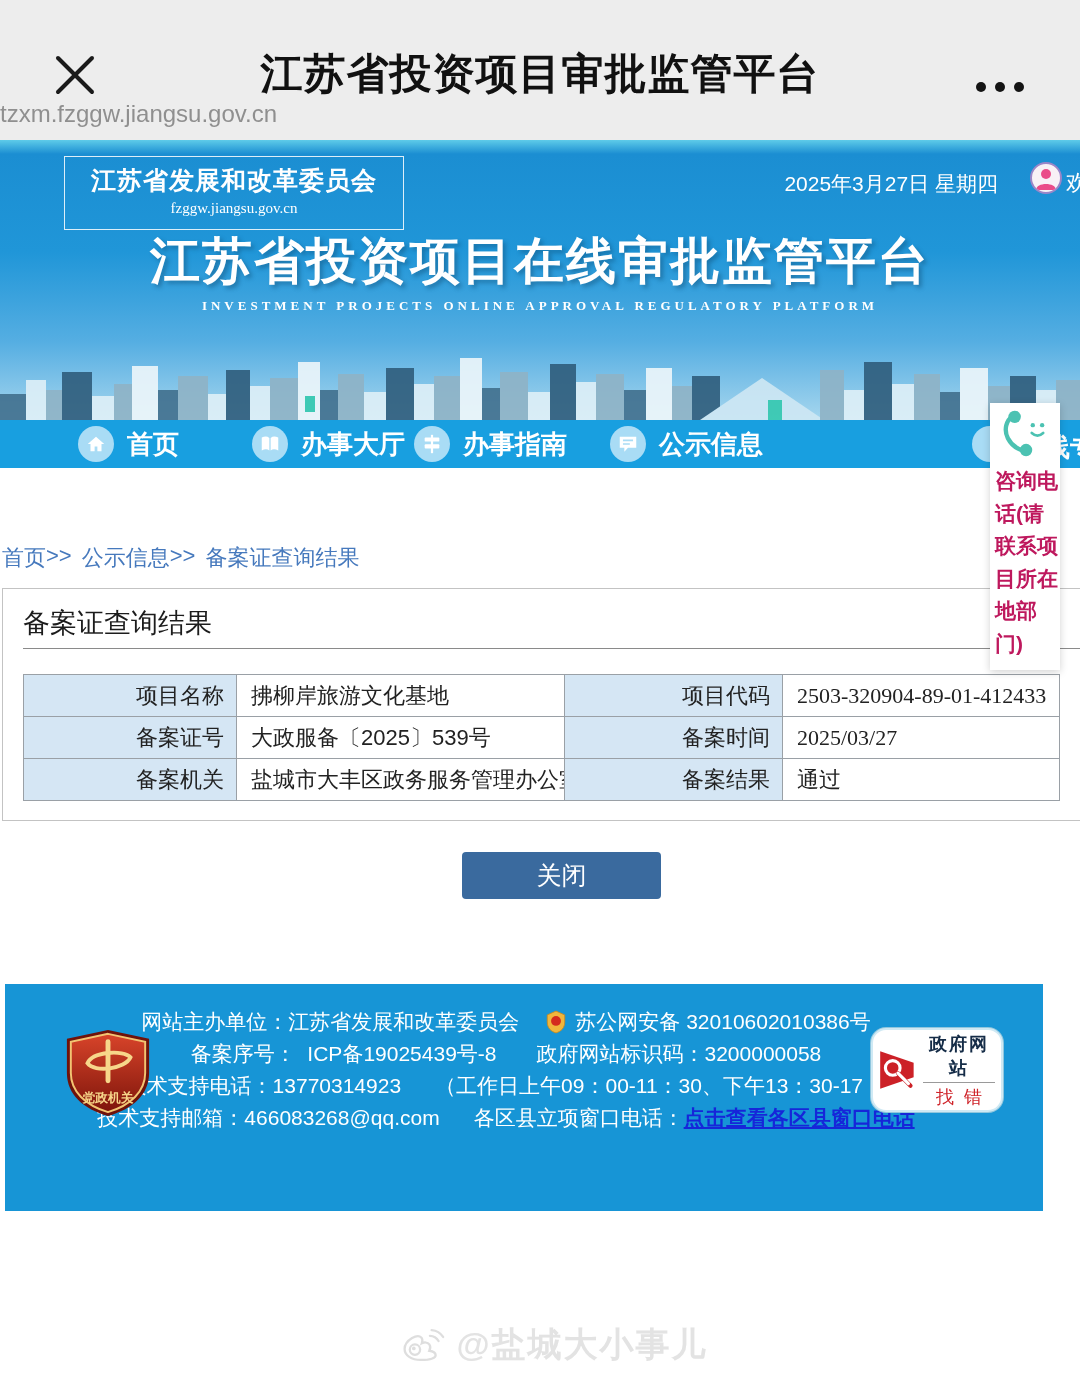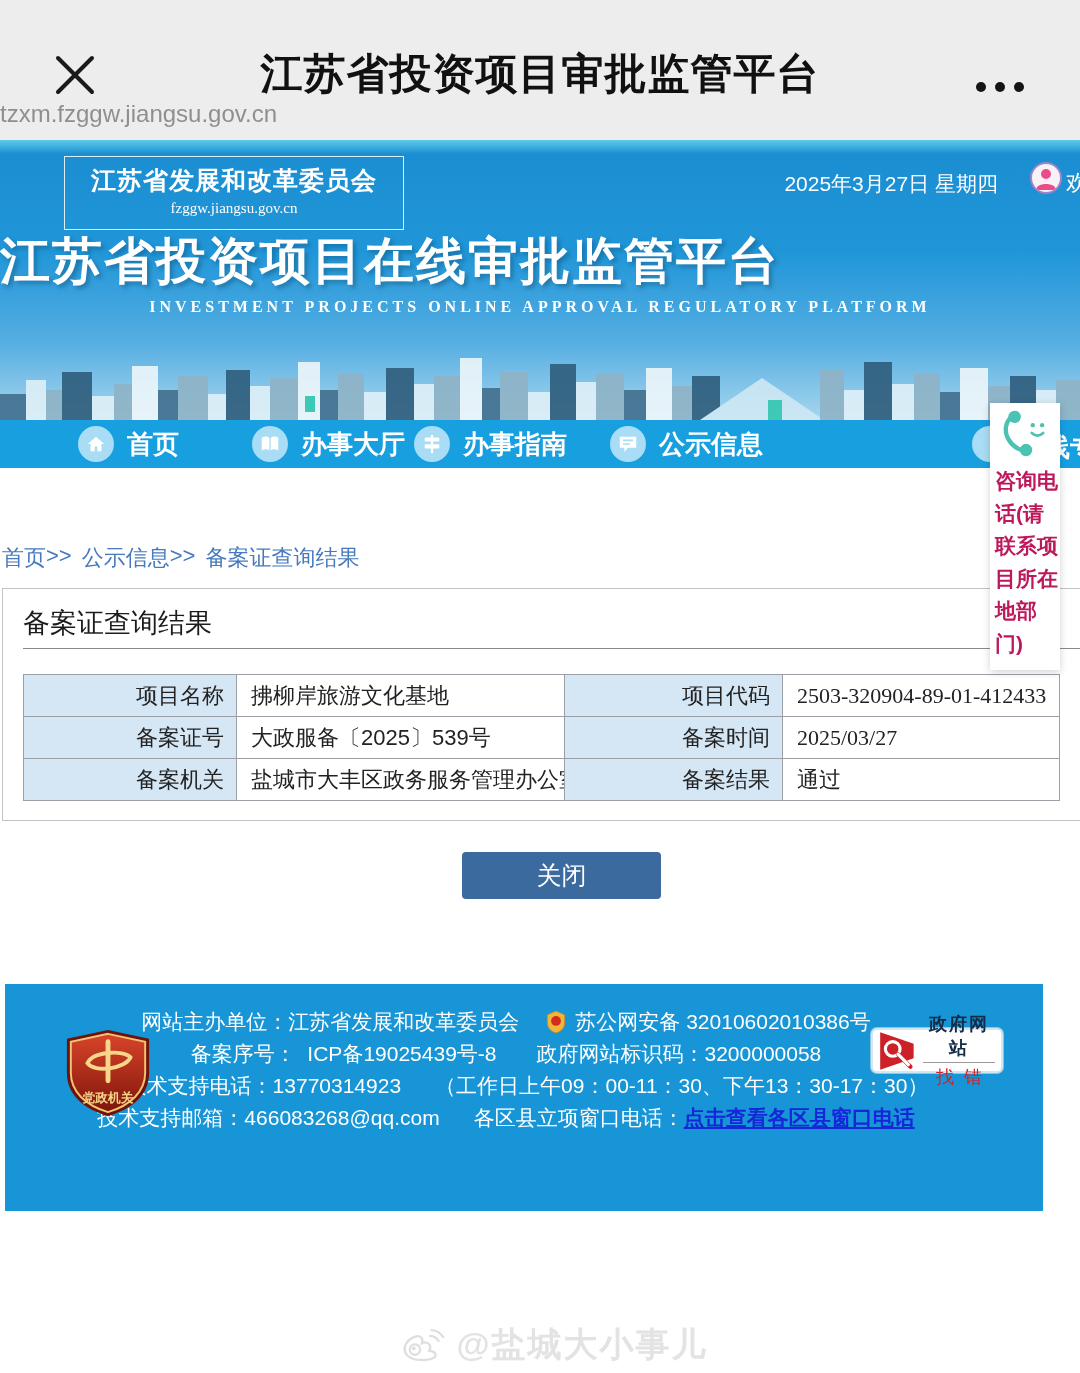--- a/index.html
+++ b/index.html
@@ -20,25 +20,25 @@
   .banner { position:absolute; left:0; top:140px; width:1080px; height:280px;
     background:linear-gradient(180deg,#5ecbe9 0%, #1b8ed2 5%, #2096d8 40%, #55aee2 72%, #a6d6ee 100%); overflow:hidden; }
   .org-box { position:absolute; left:64px; top:16px; width:340px; height:74px;
     border:1px solid rgba(255,255,255,.85); color:#fff; text-align:center; }
   .org-name { font-size:25px; font-weight:bold; margin-top:7px; letter-spacing:1px; }
   .org-url { font-size:15px; margin-top:3px; font-family:"Liberation Serif", serif; }
   .banner-date { position:absolute; right:82px; top:30px; color:#fff; font-size:21px; }
   .avatar { position:absolute; left:1030px; top:22px; width:32px; height:32px; border-radius:50%;
     border:2px solid #9a86c8; background:#f8f1f6; overflow:hidden; }
   .greet { position:absolute; left:1066px; top:28px; color:#fff; font-size:22px; }
-  .main-title { position:absolute; left:0; top:88px; width:100%; color:#fff;
+  .main-title { position:absolute; left:0; top:88px; width:100%; text-align:center; color:#fff;
     font-size:50px; font-weight:bold; letter-spacing:2px;
     text-shadow:3px 3px 4px rgba(15,75,115,.45); }
   .sub-title { position:absolute; left:0; top:158px; width:100%; text-align:center; color:#fff;
-    font-family:"Liberation Serif", serif; font-weight:bold; font-size:16px; letter-spacing:4px; }
+    font-family:"Liberation Serif", serif; font-weight:bold; font-size:13px; letter-spacing:4px; }
   .skyline { position:absolute; left:0; bottom:0; width:1080px; height:72px; opacity:.9; }
 
   
   .navbar { position:absolute; left:0; top:420px; width:1080px; height:48px; background:#189fe0; z-index:2; }
   .nav-item { position:absolute; top:0; height:48px; display:flex; align-items:center; gap:13px; cursor:pointer; }
   .nav-circle { width:36px; height:36px; border-radius:50%; background:#a9dcf5;
     display:flex; align-items:center; justify-content:center; flex:0 0 auto; }
   .nav-label { color:#fff; font-size:26px; font-weight:bold; white-space:nowrap; }
 
   
@@ -66,22 +66,22 @@
   .close-btn { position:absolute; left:462px; top:852px; width:199px; height:47px; background:#3a6a9e;
     border:none; border-radius:4px; color:#fff; font-size:25px; cursor:pointer;
     font-family:Liberation Sans, sans-serif; }
 
   
   .footer { position:absolute; left:5px; top:984px; width:1038px; height:227px; background:#1795d6; color:#fff; }
   .f-lines { position:absolute; left:0; top:22px; width:1038px; transform:translateX(-18px); }
   .f-line { display:flex; justify-content:center; align-items:center; height:32px; font-size:21px; white-space:pre; }
   .f-link { color:#1626d9; text-decoration:underline; cursor:pointer; font-weight:bold; }
   .emblem { position:absolute; left:52px; top:44px; width:102px; height:90px; }
-  .err-box { position:absolute; left:866px; top:44px; width:132px; height:45px; background:#fff;
-    border:2px solid #cfe9f4; border-radius:6px; display:flex; align-items:center; padding:2px 4px; cursor:pointer;
+  .err-box { position:absolute; left:866px; top:44px; width:132px; height:84px; background:#fff;
+    border:2px solid #cfe9f4; border-radius:15px; display:flex; align-items:center; padding:2px 4px; cursor:pointer;
     box-shadow:0 0 0 1px #8fc6de; }
   .err-texts { flex:1; text-align:center; }
   .err-top { font-size:18px; font-weight:bold; color:#152c47; letter-spacing:2px; }
   .err-div { border-top:1px solid #9a9a9a; margin:2px 2px; }
   .err-bottom { font-size:18px; font-weight:normal; color:#cf2329; letter-spacing:10px; padding-left:10px; }
 
   
   .watermark { position:absolute; left:0; top:1322px; width:100%; display:flex; justify-content:center;
     align-items:center; gap:10px; transform:translateX(14px); }
   .wm-text { font-size:34px; font-weight:bold; color:#e3e3e3; letter-spacing:2px; }

